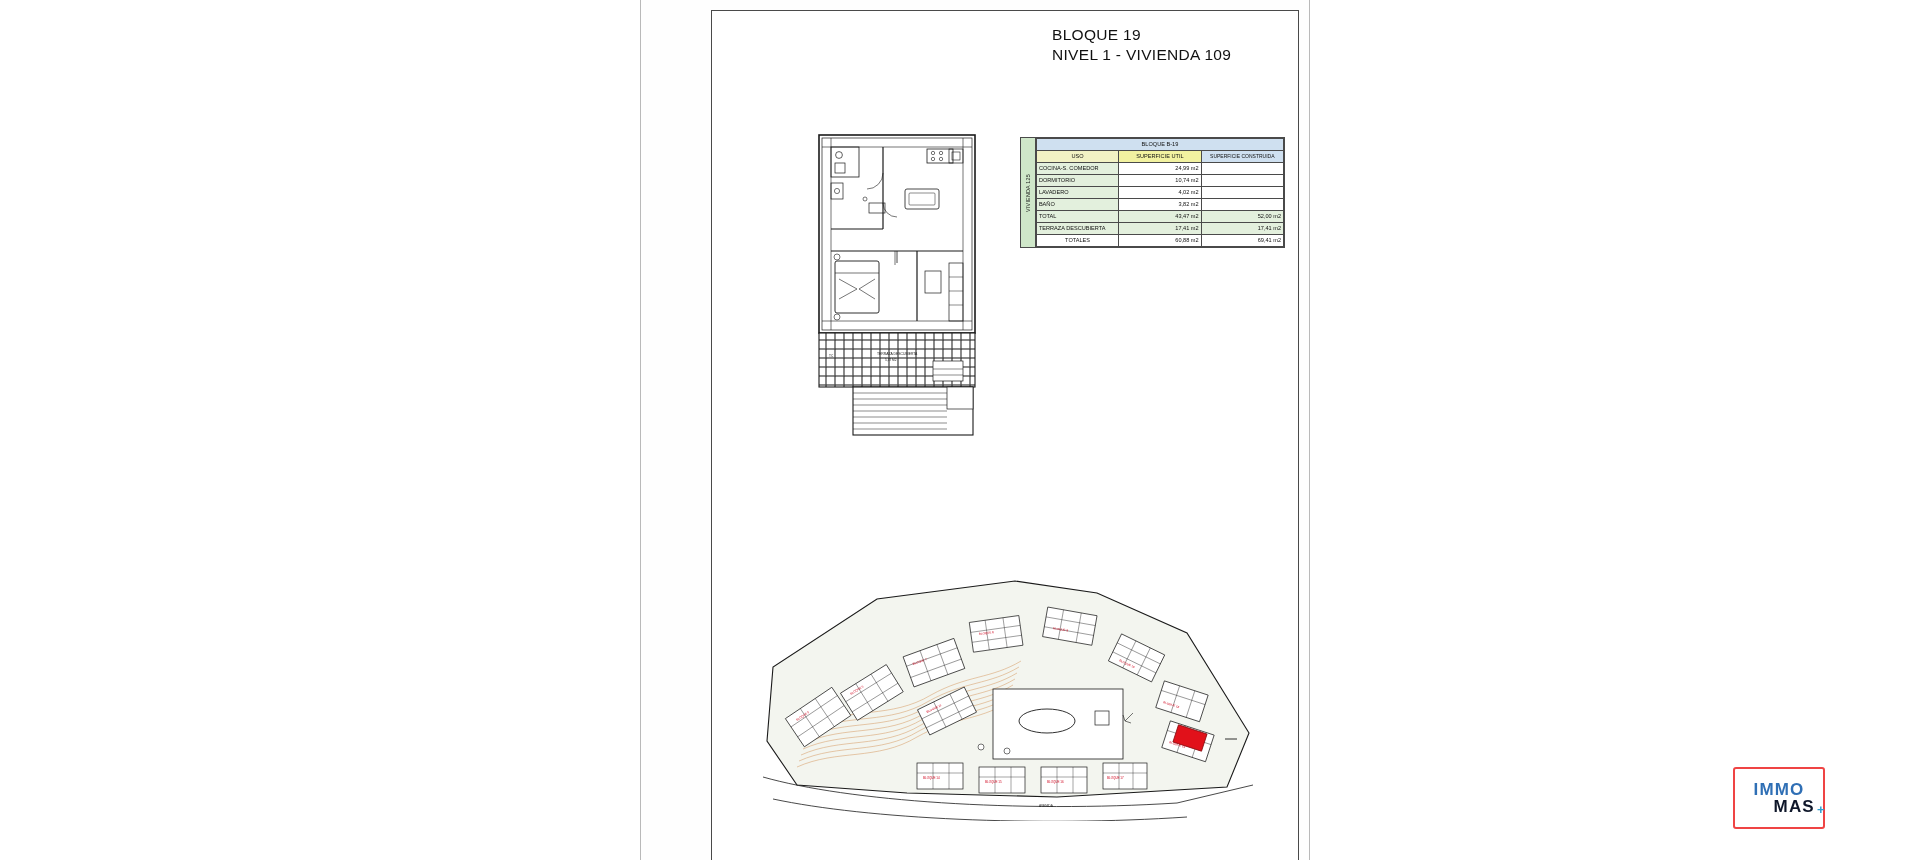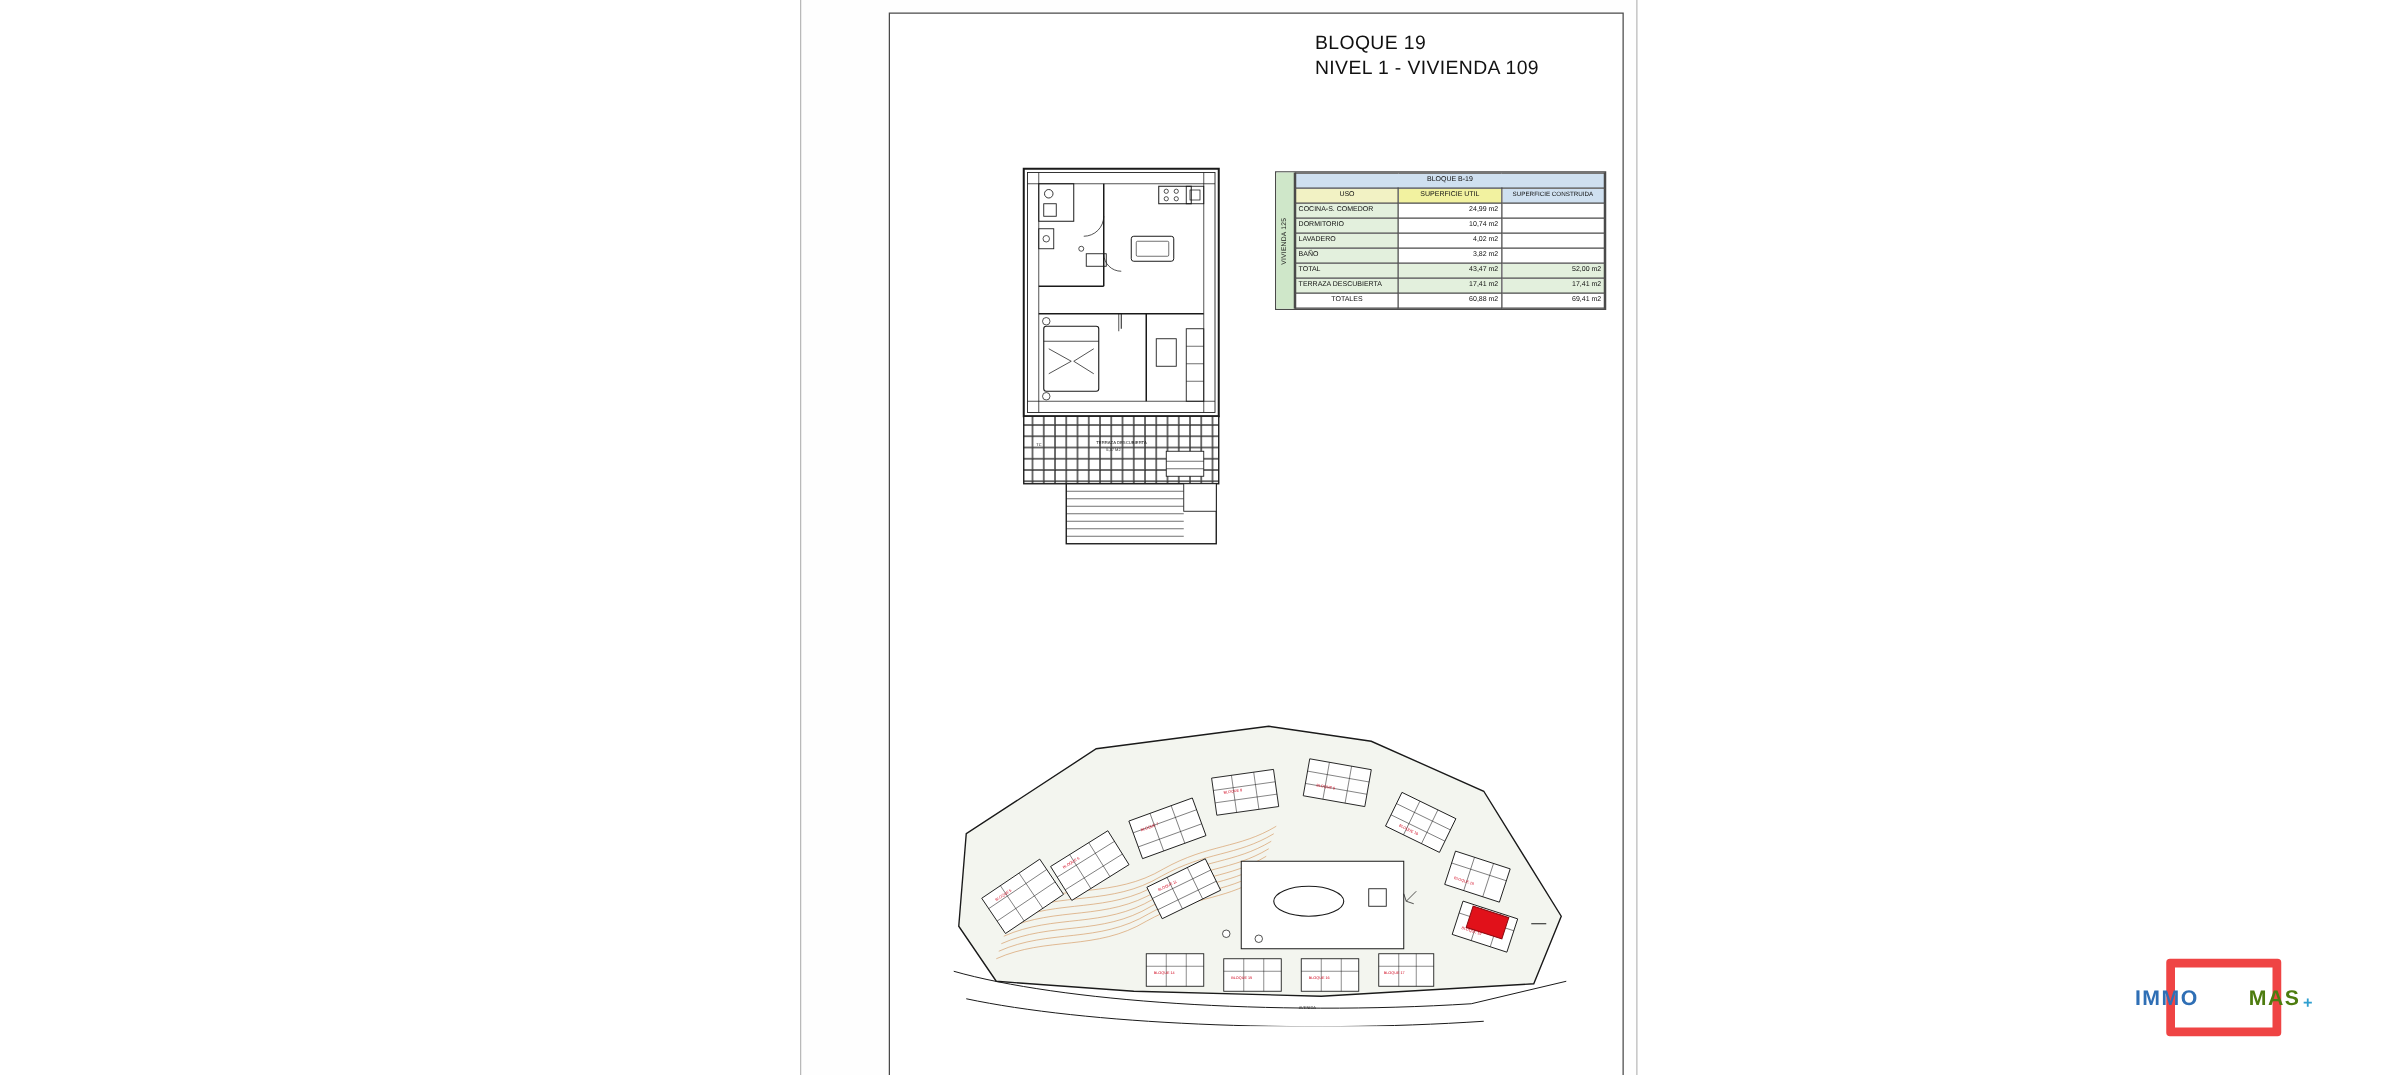--- a/index.html
+++ b/index.html
@@ -130,45 +130,45 @@
     left: 45px; top: 560px;
     width: 510px; height: 250px;
   }
   .siteplan svg { display: block; }
 
   
   .logo {
     position: absolute;
     left: 1733px; top: 767px;
     width: 92px; height: 62px;
-    border: 7px solid #ef4444;
+    border: 2px solid #ef4444;
     border-radius: 3px;
     background: #ffffff;
     display: flex;
-    flex-direction: row;
+    flex-direction: column;
     align-items: center;
     justify-content: center;
   }
   .logo-immo {
     font-size: 17px;
     letter-spacing: 1.2px;
     color: #2f6fb5;
     font-weight: bold;
     line-height: 17px;
   }
   .logo-mas-row {
     display: flex;
     align-items: center;
     gap: 2px;
     line-height: 17px;
   }
   .logo-mas {
     font-size: 17px;
     letter-spacing: 1.2px;
-    color: #4d7c0f;
+    color: #0f172a;
     font-weight: bold;
     padding-left: 40px;
   }
   .logo-plus {
     color: #2f9fd0;
     font-size: 13px;
     font-weight: bold;
     position: relative;
     top: 3px;
   }

